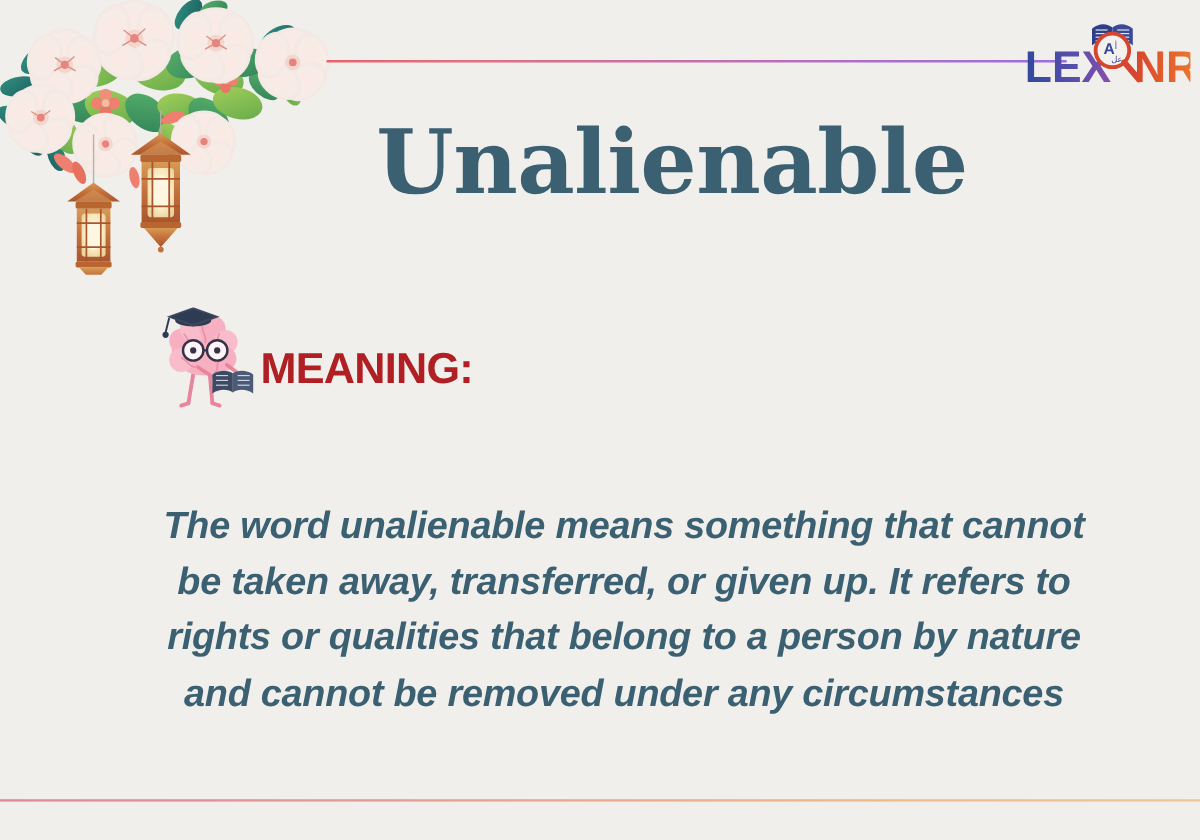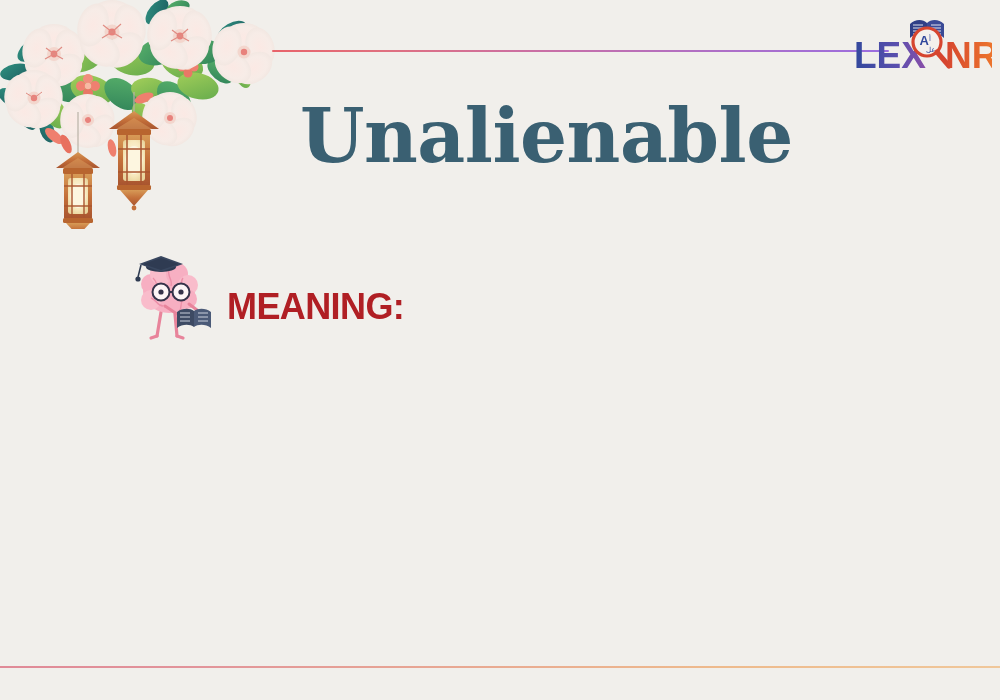--- a/index.html
+++ b/index.html
@@ -53,38 +53,37 @@
     left:-8px; top:-6px;
     width:300px; height:235px;
   }
   .floral svg { display:block; width:300px; height:235px; }
 
   
   .title {
     position:absolute;
     left:300px; top:98px;
     width:520px;
-    text-align:left;
+    text-align:center;
     color:#3a6072;
     font-family:"DejaVu Serif", serif;
     font-weight:700;
     font-size:74px;
     line-height:1.03;
     letter-spacing:-0.5px;
   }
   .title .l2 { display:block; }
 
   
   .meaning-row {
     position:absolute;
     left:131px; top:252px;
     height:92px;
     display:flex;
     align-items:flex-end;
-    gap:10px;
   }
   .brain-wrap { width:94px; height:88px; position:relative; }
   .brain-wrap svg { display:block; width:94px; height:88px; }
   .meaning-label {
     color:#b01f24;
     font-family:"Liberation Sans", sans-serif;
     font-weight:700;
     font-size:36px;
     letter-spacing:-0.6px;
     margin-left:-8px;
@@ -464,16 +463,17 @@
               <line x1="21" y1="13" x2="31" y2="13"></line>
             <line x1="21" y1="17" x2="31" y2="17"></line>
           </g>
         </g>
       </svg>
     </div>
 
     <div class="meaning-label">MEANING:</div>
   </div>
 
+  <p class="definition">The word unalienable means something that cannot be taken away, transferred, or given up. It refers to rights or qualities that belong to a person by nature and cannot be removed under any circumstances</p>
 
   <div class="bottom-rule"></div>
 
 </div>
 
 </body></html>

